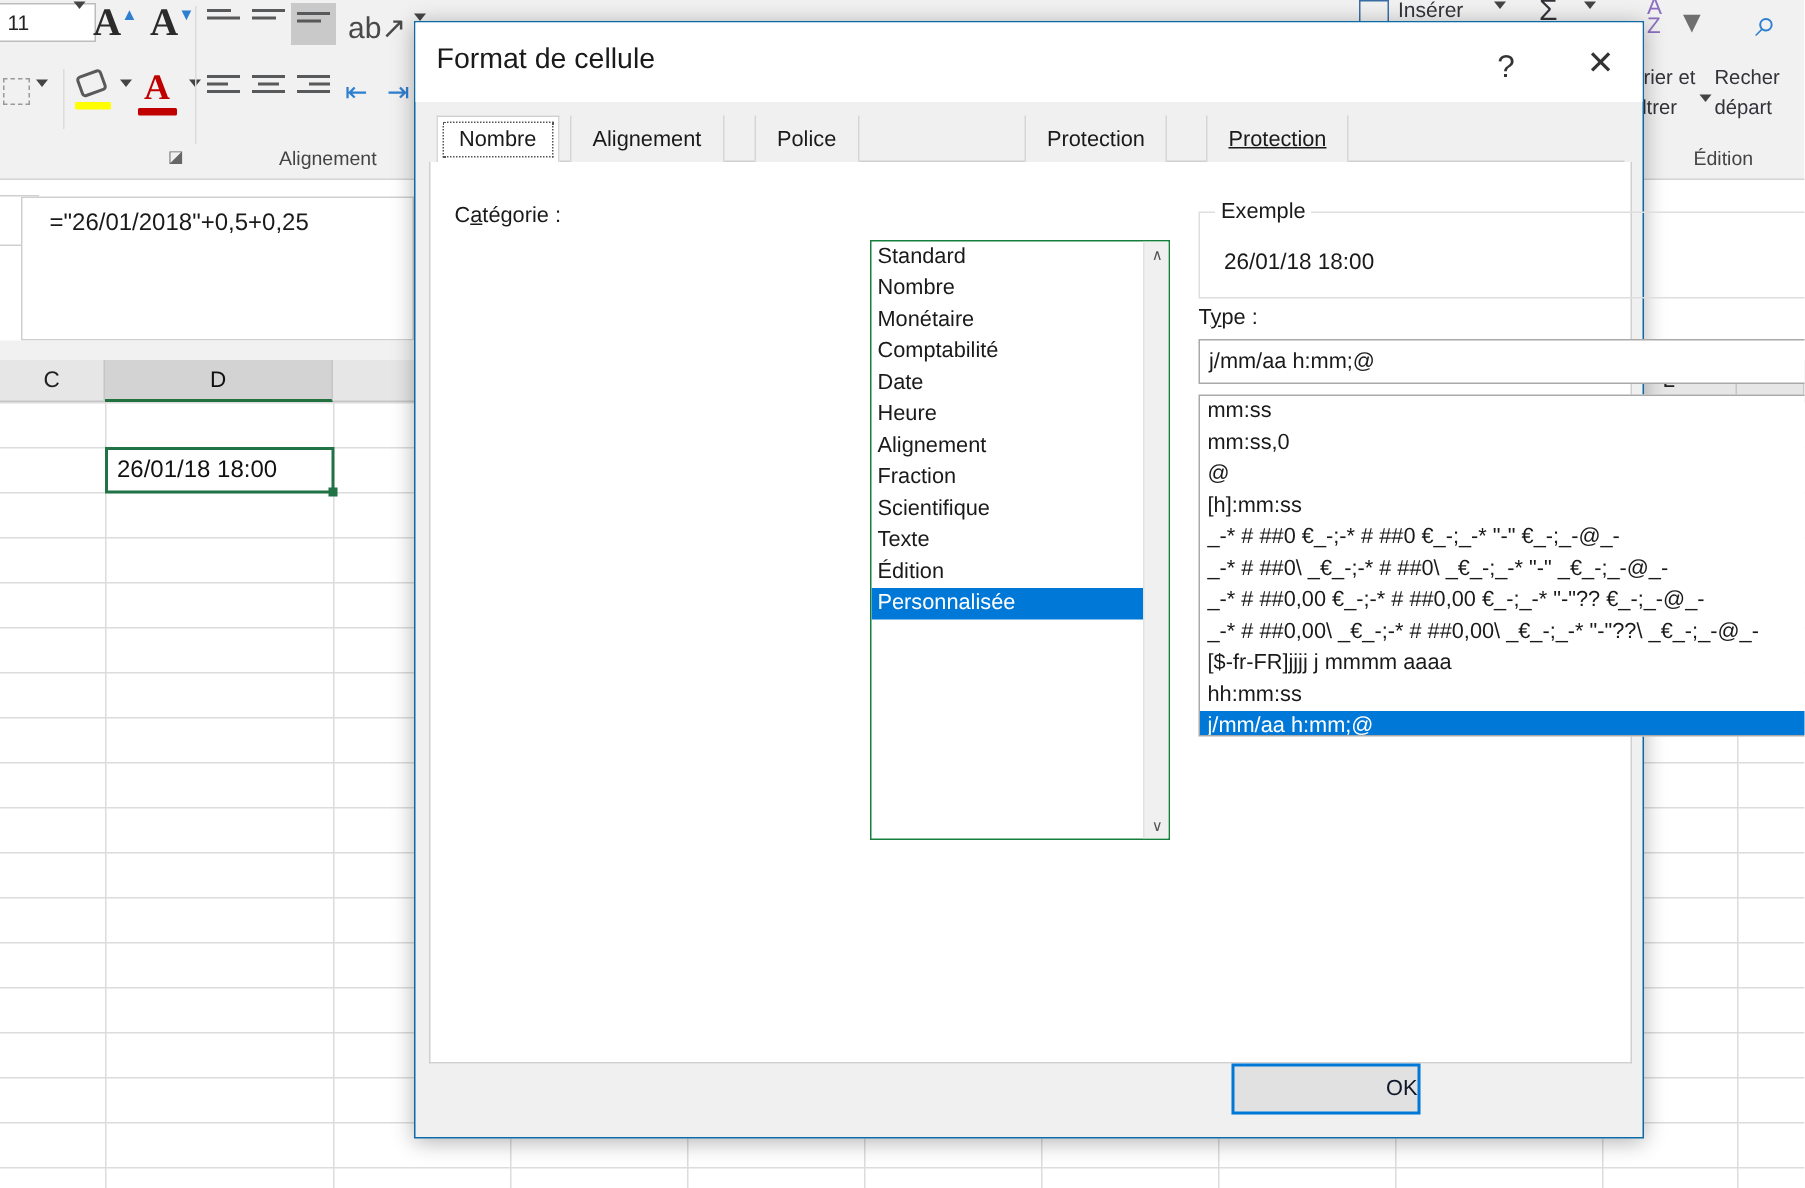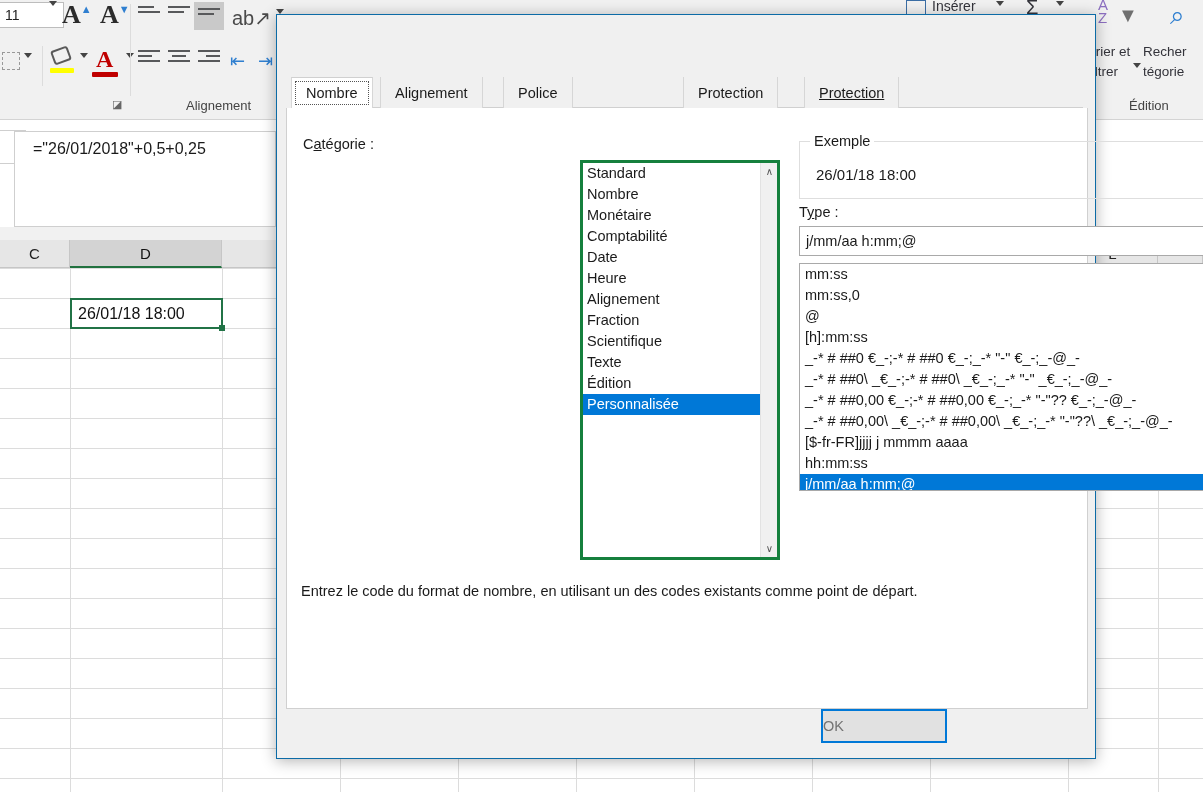--- a/index.html
+++ b/index.html
@@ -115,21 +115,21 @@
   .dlg-body {
     position: absolute; left: 9px; top: 93px; width: 802px; height: 601px;
     background: #ffffff; border: 1px solid #d0d0d0; border-top: none;
   }
 
   .lbl { position: absolute; font-size: 14.5px; color: #1a1a1a; }
   .lbl u { text-decoration: underline; }
 
   .catlist {
     position: absolute; left: 293px; top: 52px; width: 200px; height: 400px;
-    background: #fff; border: 3px solid #15803d; overflow: hidden;
+    background: #fff; border: 1px solid #15803d; overflow: hidden;
   }
   .catlist .inner { position: absolute; left: 0; top: 0; right: 17px; }
   .cat-item {
     height: 21px; line-height: 21px; padding-left: 4px;
     font-size: 14.5px; color: #1a1a1a; white-space: nowrap;
   }
   .cat-item.sel { background: #0078d7; color: #fff; }
 
   .vscroll {
     position: absolute; top: 0; right: 0; width: 17px; height: 100%;
@@ -168,22 +168,22 @@
   }
   .typelist .inner { position: absolute; left: 0; top: 0; right: 17px; }
   .type-item {
     height: 21px; line-height: 21px; padding-left: 5px;
     font-size: 14.5px; color: #1a1a1a; white-space: nowrap;
   }
   .type-item.sel { background: #0078d7; color: #fff; }
 
   .btn {
     position: absolute; background: #e1e1e1; border: 1px solid #adadad;
-    display: flex; align-items: center; justify-content: flex-start;
-    font-size: 14.5px; color: #737373;
+    display: flex; align-items: center; justify-content: flex-end;
+    font-size: 14.5px; color: #0f172a;
   }
   .btn.default { border: 2px solid #0078d7; background: #e1e1e1; }
 
   .hinttext { position: absolute; left: 14px; top: 475px; font-size: 14.5px; color: #1a1a1a; }
 
   .dlg-footer { position: absolute; left: 0; bottom: 0; width: 100%; height: 51px; }
 </style>
 </head>
 <body>
 
@@ -267,21 +267,21 @@
     <div style="position:absolute;left:1056px;top:6px;"><span class="caret-d"></span></div>
 
     <div style="position:absolute;left:1098px;top:-2px;font-size:15px;color:#8c6fc0;line-height:13px;">A<br>Z</div>
     <div style="position:absolute;left:1118px;top:4px;font-size:20px;color:#6f6f6f;">▼</div>
     <div class="ribbon-text" style="left:1088px; top:44px; font-size:13.5px;">Trier et</div>
     <div class="ribbon-text" style="left:1088px; top:64px; font-size:13.5px;">filtrer</div>
     <div style="position:absolute;left:1133px;top:68px;"><span class="caret-d"></span></div>
 
     <div style="position:absolute;left:1170px;top:0px;font-size:26px;color:#2f7fd0;">⌕</div>
     <div class="ribbon-text" style="left:1143px; top:44px; font-size:13.5px;">Recher</div>
-    <div class="ribbon-text" style="left:1143px; top:64px; font-size:13.5px;">tégorie</div>
+    <div class="ribbon-text" style="left:1143px; top:64px; font-size:13.5px;">départ</div>
 
     <div class="ribbon-label" style="left:1129px; top:98px;">Édition</div>
   </div>
 
   <div class="namebox"></div>
   <div class="formulabar">
     <span class="txt">="26/01/2018"+0,5+0,25</span>
   </div>
   <div class="fb-strip"></div>
 
@@ -329,20 +329,25 @@
     <div class="gline-v" style="left:1158px;"></div>
 
     <div class="selcell" style="left:70px; top:58px; width:153px; height:31px;">
       <span class="cv">26/01/18 18:00</span>
     </div>
     <div class="selhandle" style="left:219px; top:85px;"></div>
   </div>
 
   <div class="dialog">
 
+    <div class="dlg-title">
+      <span class="t">Format de cellule</span>
+      <div class="dlg-help">?</div>
+      <div class="dlg-close">✕</div>
+    </div>
 
     <div class="tabstrip">
       <div class="tab active" style="left:0px;">
           <span>Nombre</span>
           <span class="focusring"></span>
         </div>
       <div class="tab" style="left:89px;">
           <span>Alignement</span>
         </div>
       <div class="tab" style="left:212px;">
@@ -409,21 +414,20 @@
           <div class="type-item">_-* # ##0\ _€_-;-* # ##0\ _€_-;_-* "-" _€_-;_-@_-</div>
           <div class="type-item">_-* # ##0,00 €_-;-* # ##0,00 €_-;_-* "-"?? €_-;_-@_-</div>
           <div class="type-item">_-* # ##0,00\ _€_-;-* # ##0,00\ _€_-;_-* "-"??\ _€_-;_-@_-</div>
           <div class="type-item">[$-fr-FR]jjjj j mmmm aaaa</div>
           <div class="type-item">hh:mm:ss</div>
           <div class="type-item sel">j/mm/aa h:mm;@</div>
         </div>
 
       </div>
 
-      <div class="hinttext">Entrez le code du format de nombre, en utilisant un des codes existants comme point de départ.</div>
     </div>
 
     <div class="dlg-footer">
       <div class="btn default" style="left:544px; top:2px; width:126px; height:34px;">
         <span>OK</span>
       </div>
     </div>
 
   </div>
 </div>

